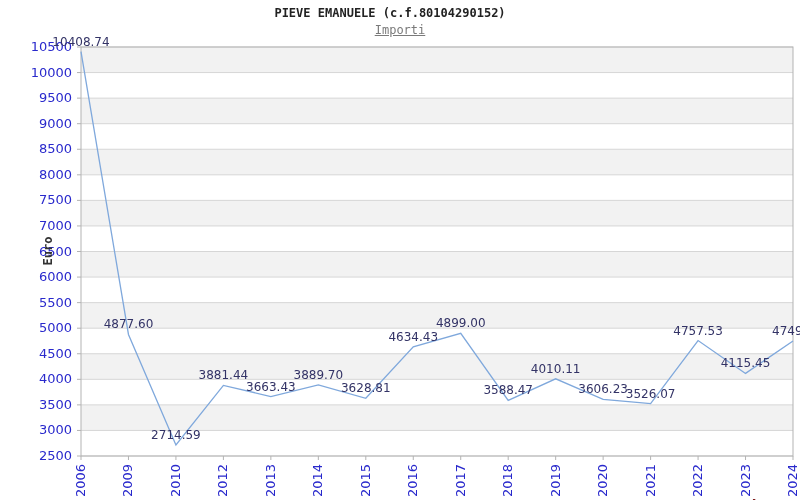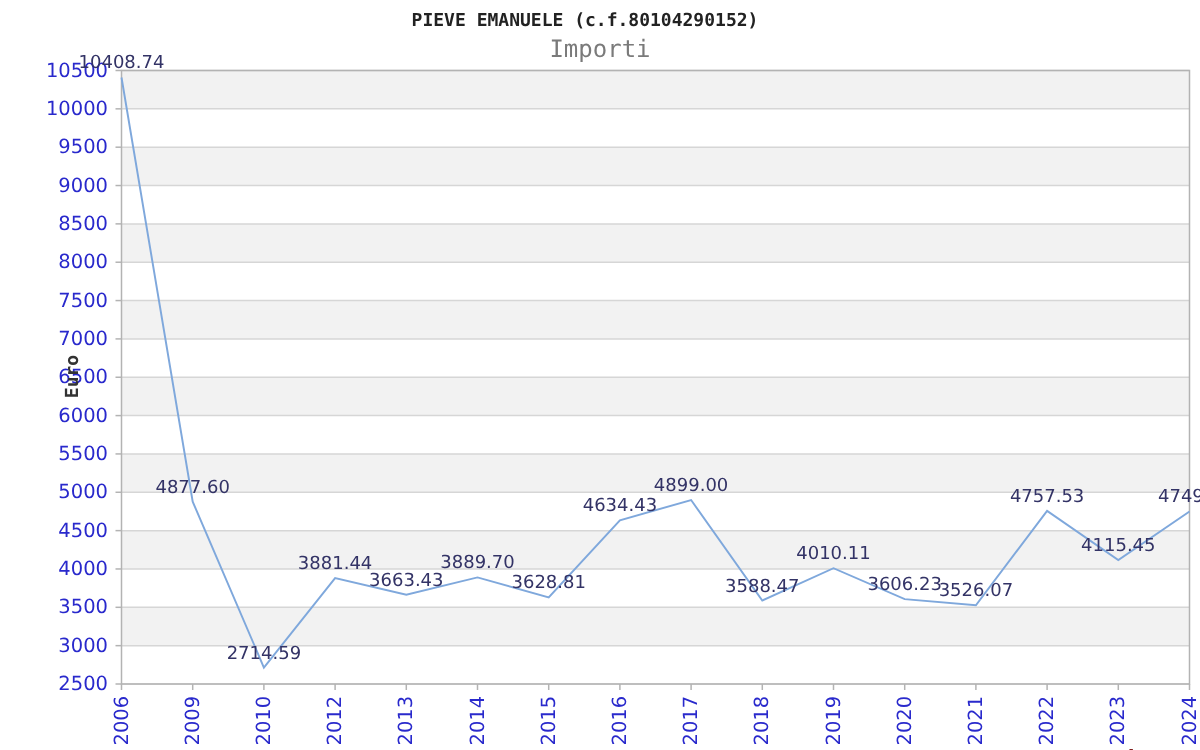--- a/index.html
+++ b/index.html
@@ -9,21 +9,21 @@
   }
   #chart-svg{position:absolute;left:0;top:0;}
   .chart-title{
     position:absolute;top:6px;left:0;width:780px;text-align:center;
     font-family:"DejaVu Sans Mono","Liberation Mono",monospace;
     font-weight:bold;font-size:12px;color:#222222;letter-spacing:0px;
   }
   .chart-subtitle{
     position:absolute;top:23px;left:0;width:800px;text-align:center;
     font-family:"DejaVu Sans Mono","Liberation Mono",monospace;
-    font-size:16px;color:#7a7a7a;
+    font-size:12px;color:#7a7a7a;text-decoration:underline;
   }
   .y-axis-title{
     position:absolute;left:48px;top:251px;
     transform:translate(-50%,-50%) rotate(-90deg);
     font-family:"DejaVu Sans Mono","Liberation Mono",monospace;
     font-weight:bold;font-size:12px;color:#333333;white-space:nowrap;
   }
   .x-axis-title{
     position:absolute;left:765px;top:492px;
     transform:translate(-50%,-50%);

